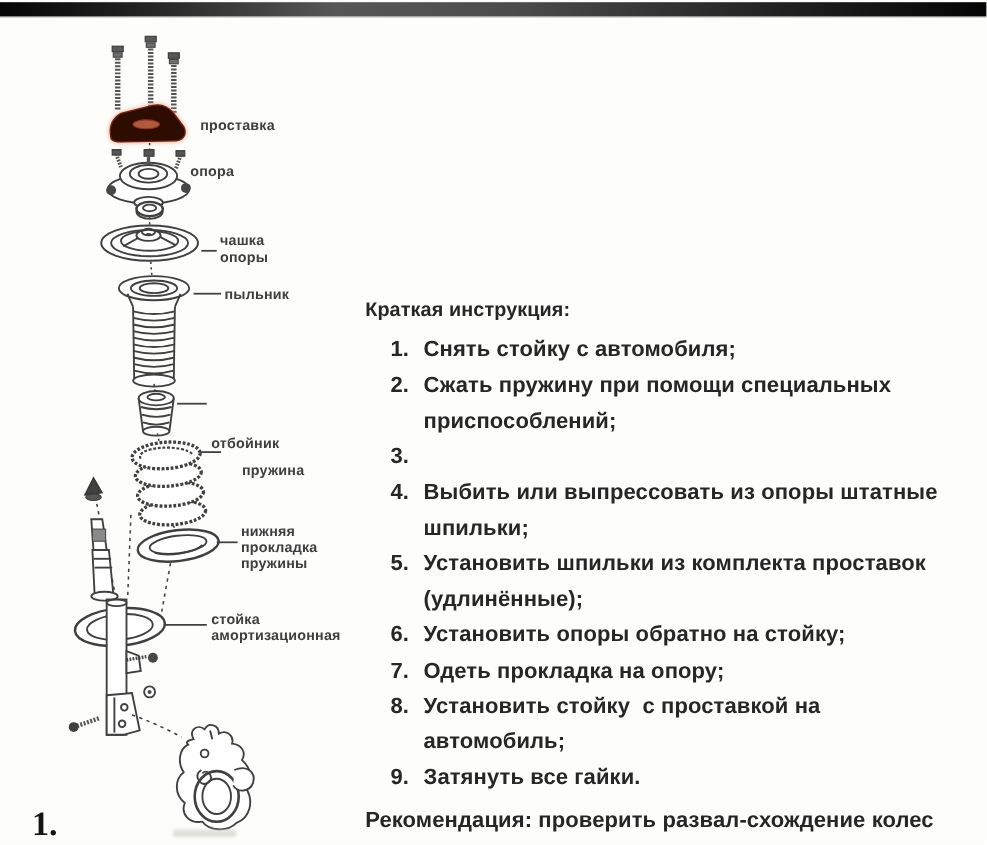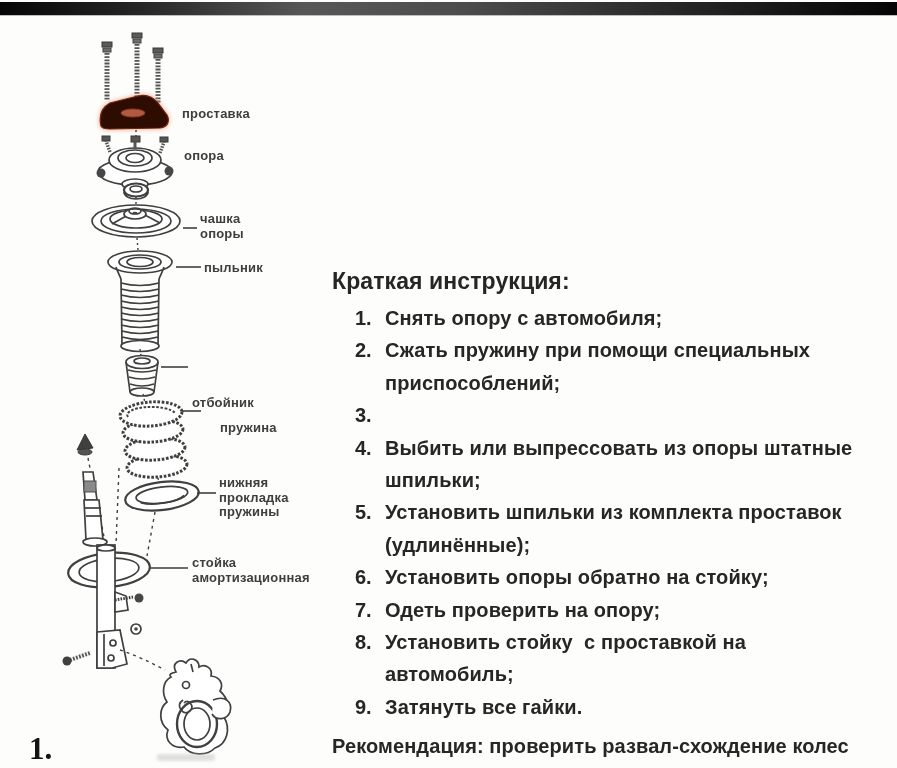--- a/index.html
+++ b/index.html
@@ -12,35 +12,35 @@
     background:linear-gradient(90deg,#060606 0%,#222 14%,#575757 34%,#4c4c4c 52%,#2c2c2c 72%,#151515 88%,#050505 100%);
     box-shadow:0 1px 0 rgba(0,0,0,.25);}
 
   
   .diagram{position:absolute;left:0;top:15px;width:332px;height:645px;padding-left:12px;}
   .diagram svg{position:absolute;left:0;top:0;}
 
   .part-label{position:absolute;font-size:13px;font-weight:700;line-height:14.5px;
     color:#3e3e3e;white-space:pre-wrap;letter-spacing:.2px;filter:blur(.3px);}
   .lbl-0{left:182px;top:92px;}
-  .lbl-1{left:184px;top:134px;}
+  .lbl-1{left:173px;top:134px;}
   .lbl-2{left:200px;top:197px;}
   .lbl-3{left:204px;top:246px;}
   .lbl-4{left:192px;top:345px;margin-top:36px;}
   .lbl-5{left:204px;top:406px;margin-left:16px;}
   .lbl-6{left:219px;top:461px;}
   .lbl-7{left:192px;top:541px;}
 
   .watermark{position:absolute;left:157px;top:739px;width:58px;height:7px;
     background:#c7c7c3;border-radius:3px;opacity:.55;filter:blur(1.4px);}
 
   
   .instructions{position:absolute;left:332px;top:269px;width:548px;
     color:#262626;font-weight:700;filter:blur(.28px);}
-  .instr-title{font-size:23px;line-height:24px;margin:0 0 9px 0;letter-spacing:.1px;}
+  .instr-title{font-size:18px;line-height:24px;margin:0 0 9px 0;letter-spacing:.1px;}
   .steps{margin:0;}
   .step{display:flex;}
   .step-num{flex:none;width:30px;margin-left:23px;font-size:20px;line-height:32.4px;}
   .step-text{font-size:20px;line-height:32.4px;white-space:pre-wrap;letter-spacing:.1px;}
   .recommendation{margin-top:7px;font-size:20px;line-height:32.4px;white-space:pre-wrap;letter-spacing:.1px;}
 
   .page-number{position:absolute;left:29px;top:731px;font-family:"Liberation Serif",serif;
     font-weight:700;font-size:31px;color:#141414;}
 </style>
 </head>
@@ -236,21 +236,21 @@
 пружины</div>
 
     <div class="watermark"></div>
   </div>
 
   <div class="instructions">
     <div class="instr-title">Краткая инструкция:</div>
     <div class="steps">
       <div class="step">
         <div class="step-num">1.</div>
-        <div class="step-text">Снять опору с автомобиля;</div>
+        <div class="step-text">Снять стойку с автомобиля;</div>
       </div>
       <div class="step">
         <div class="step-num">2.</div>
         <div class="step-text">Сжать пружину при помощи специальных
 приспособлений;</div>
       </div>
       <div class="step">
         <div class="step-num">3.</div>
       </div>
       <div class="step">
@@ -262,21 +262,21 @@
         <div class="step-num">5.</div>
         <div class="step-text">Установить шпильки из комплекта проставок
 (удлинённые);</div>
       </div>
       <div class="step">
         <div class="step-num">6.</div>
         <div class="step-text">Установить опоры обратно на стойку;</div>
       </div>
       <div class="step">
         <div class="step-num">7.</div>
-        <div class="step-text">Одеть проверить на опору;</div>
+        <div class="step-text">Одеть прокладка на опору;</div>
       </div>
       <div class="step">
         <div class="step-num">8.</div>
         <div class="step-text">Установить стойку  с проставкой на автомобиль;</div>
       </div>
       <div class="step">
         <div class="step-num">9.</div>
         <div class="step-text">Затянуть все гайки.</div>
       </div>
     </div>

